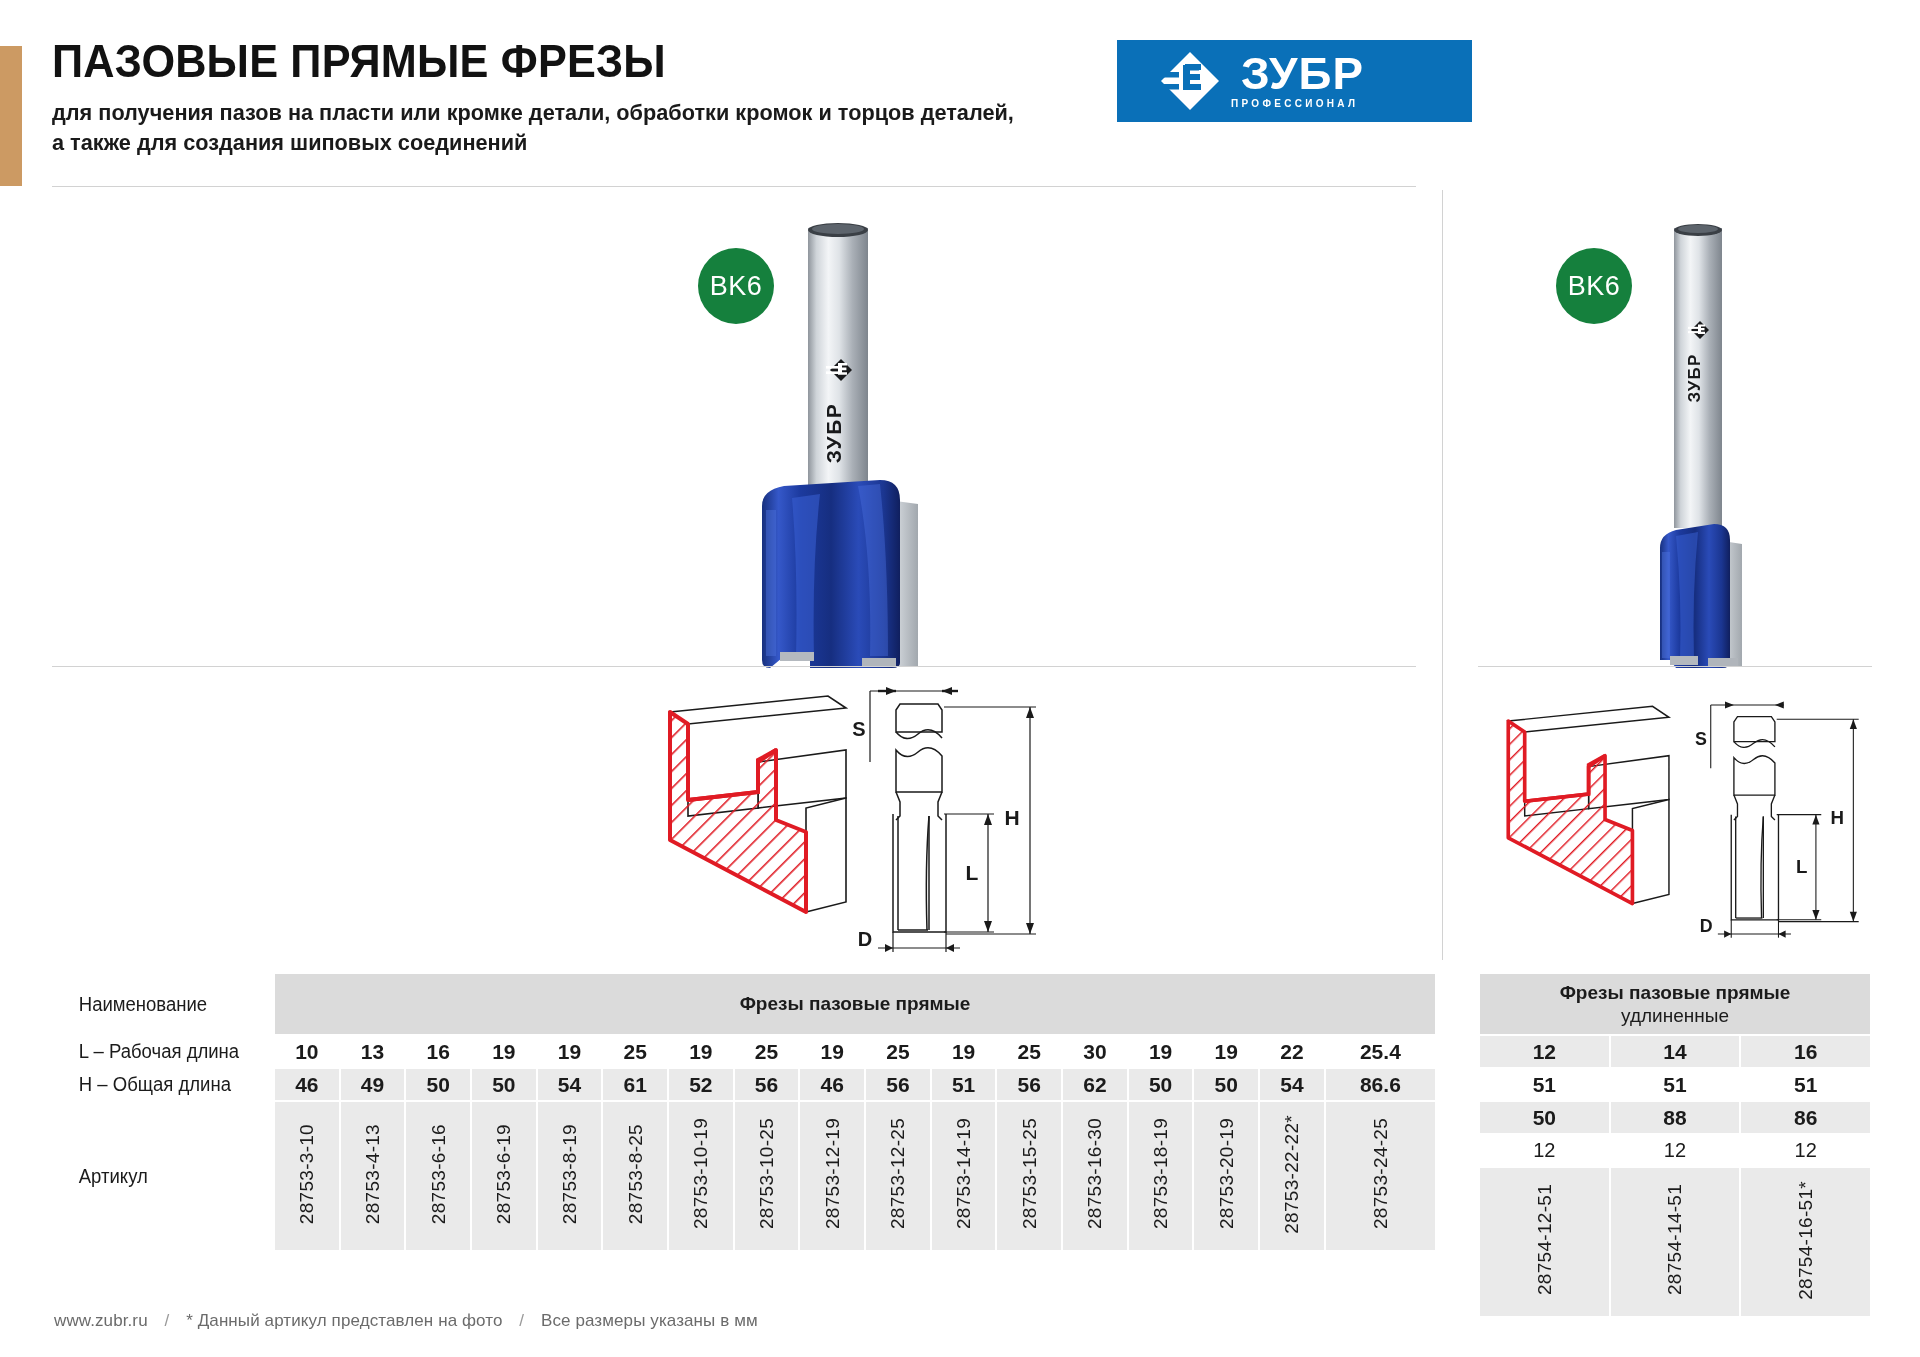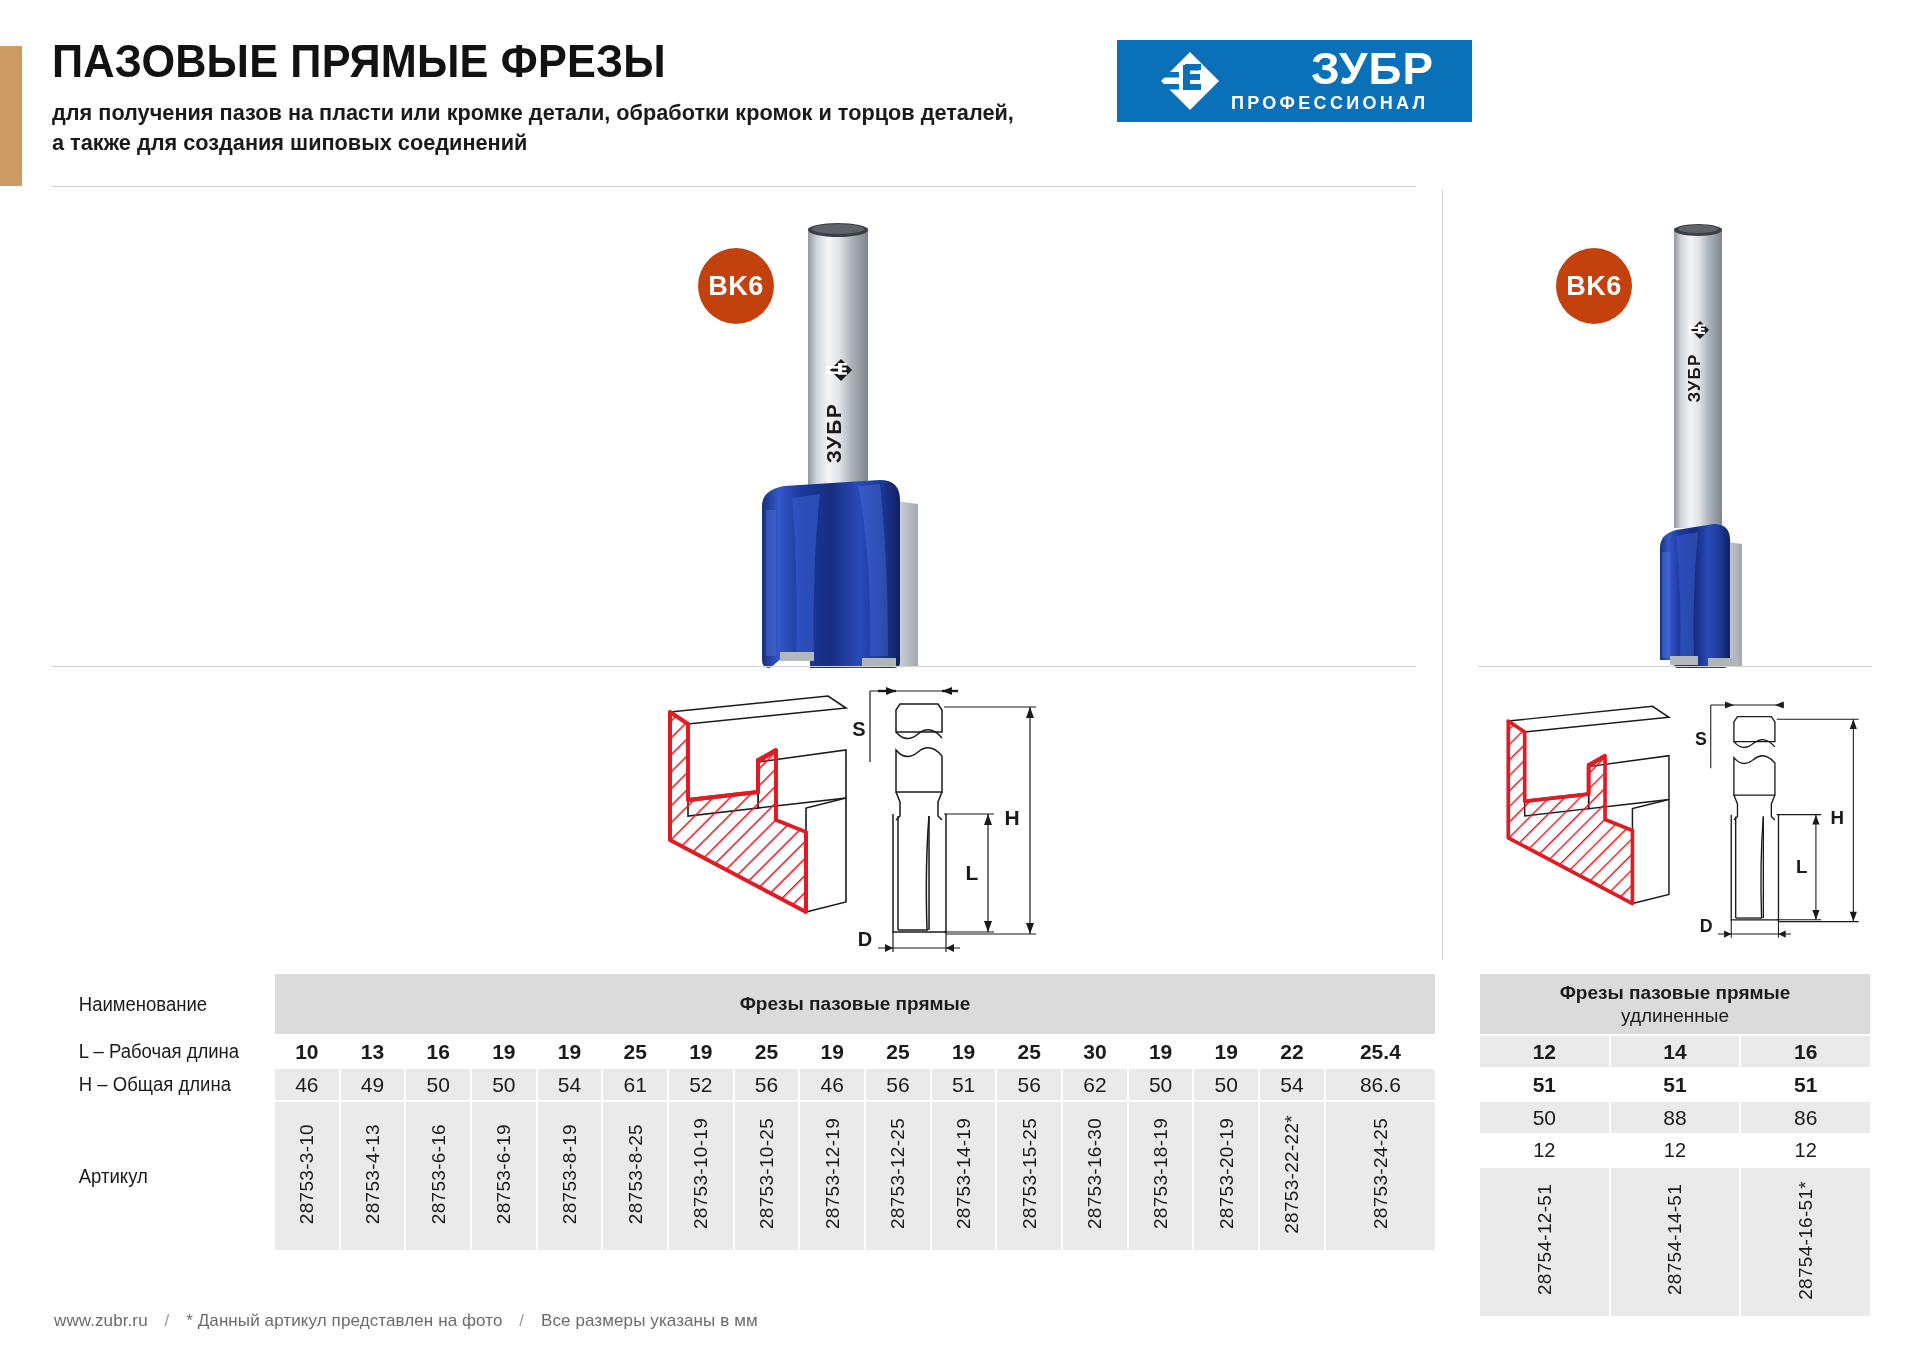--- a/index.html
+++ b/index.html
@@ -34,37 +34,37 @@
     display: flex; align-items: center; padding-left: 42px;
   }
   .logo-mark { width: 62px; height: 62px; flex: 0 0 62px; margin-right: 10px; }
   .logo-text { display:flex; flex-direction: column; align-items: flex-end; }
   .logo-word {
     font-size: 44px; font-weight: 700; color:#fff;
     letter-spacing: 1px; line-height: .96; transform: scaleX(1.04);
     transform-origin: left center;
   }
   .logo-sub {
-    font-size: 18px; font-weight: 700; color:#fff;
+    font-size: 10px; font-weight: 700; color:#fff;
     letter-spacing: 3.3px; margin-top: 3px; margin-right: 1px;
   }
 
   
   .hr { position: absolute; height: 1px; background: #d2d2d2; }
   .hr-top   { left: 52px;  top: 186px;  width: 1364px; }
   .hr-mid-l { left: 52px;  top: 666px;  width: 1364px; }
   .hr-mid-r { left: 1478px;top: 666px;  width: 394px; }
   .vdiv     { position:absolute; left: 1442px; top: 190px; width:1px; height: 770px; background:#d2d2d2; }
 
   
   .photo { position: absolute; }
   .badge {
     position: absolute; width: 76px; height: 76px; border-radius: 50%;
-    background: #c2410c; color:#fff; display:flex; align-items:center;
-    justify-content:center; font-size: 27px; font-weight:700; letter-spacing:.5px;
+    background: #15803d; color:#fff; display:flex; align-items:center;
+    justify-content:center; font-size: 27px; font-weight:400; letter-spacing:.5px;
   }
   .badge-main { left: 698px; top: 248px; }
   .badge-ext  { left: 1556px; top: 248px; }
 
   
   .draw { position: absolute; }
 
   
   .tbl { position: absolute; border-collapse: collapse; }
   .tbl td, .tbl th {
@@ -78,21 +78,21 @@
     color:#1b1b1b; transform: scaleX(.95); transform-origin: left center;
   }
   .grp-head {
     background: #dbdbdb; font-size: 19px; font-weight: 700; height: 62px;
   }
   .grp-head .sub { display:block; font-weight: 400; font-size: 19px; margin-top: 1px; }
   .shade { background: #eaeaea; }
   .plain { background: #ffffff; }
   .v-d { font-size: 21px; font-weight: 700; height: 33px; }
   .v-l { font-size: 21px; font-weight: 700; height: 33px; }
-  .v-h { font-size: 21px; font-weight: 400; height: 33px; }
+  .v-h { font-size: 21px; font-weight: 700; height: 33px; }
   .v-s { font-size: 20px; font-weight: 400; height: 33px; }
   .art-cell { height: 150px; background:#eaeaea; }
   .art-txt {
     writing-mode: vertical-rl; transform: rotate(180deg);
     font-size: 19px; font-weight: 400; letter-spacing: .3px;
     display:inline-block; line-height:1;
   }
 
   
   .footer {

